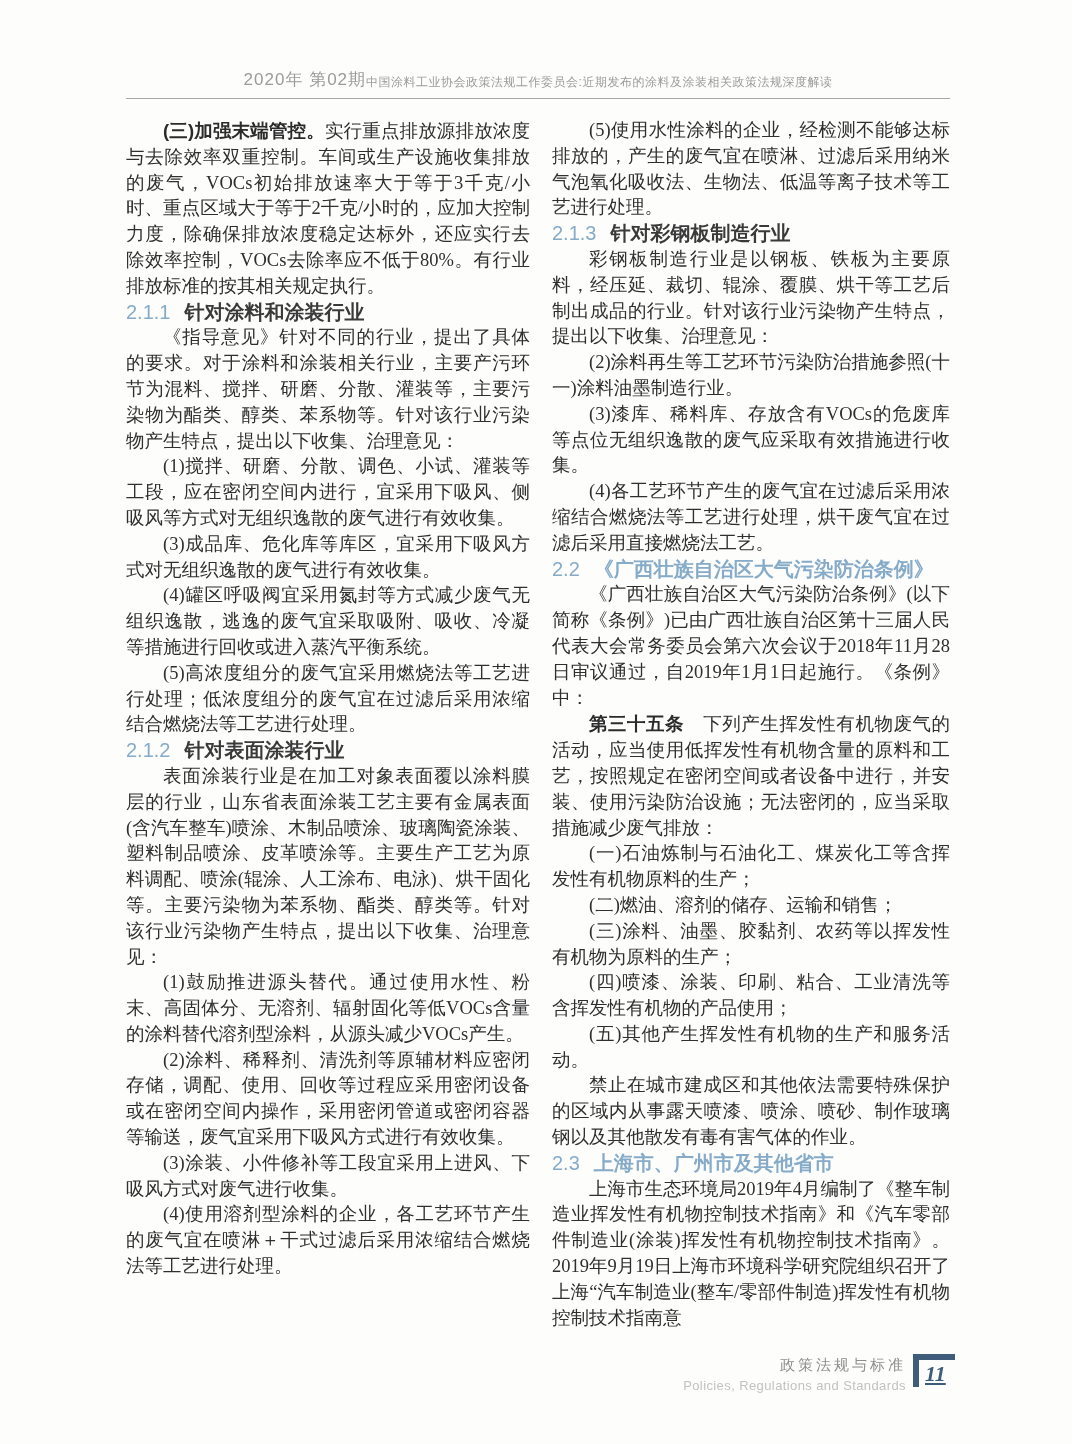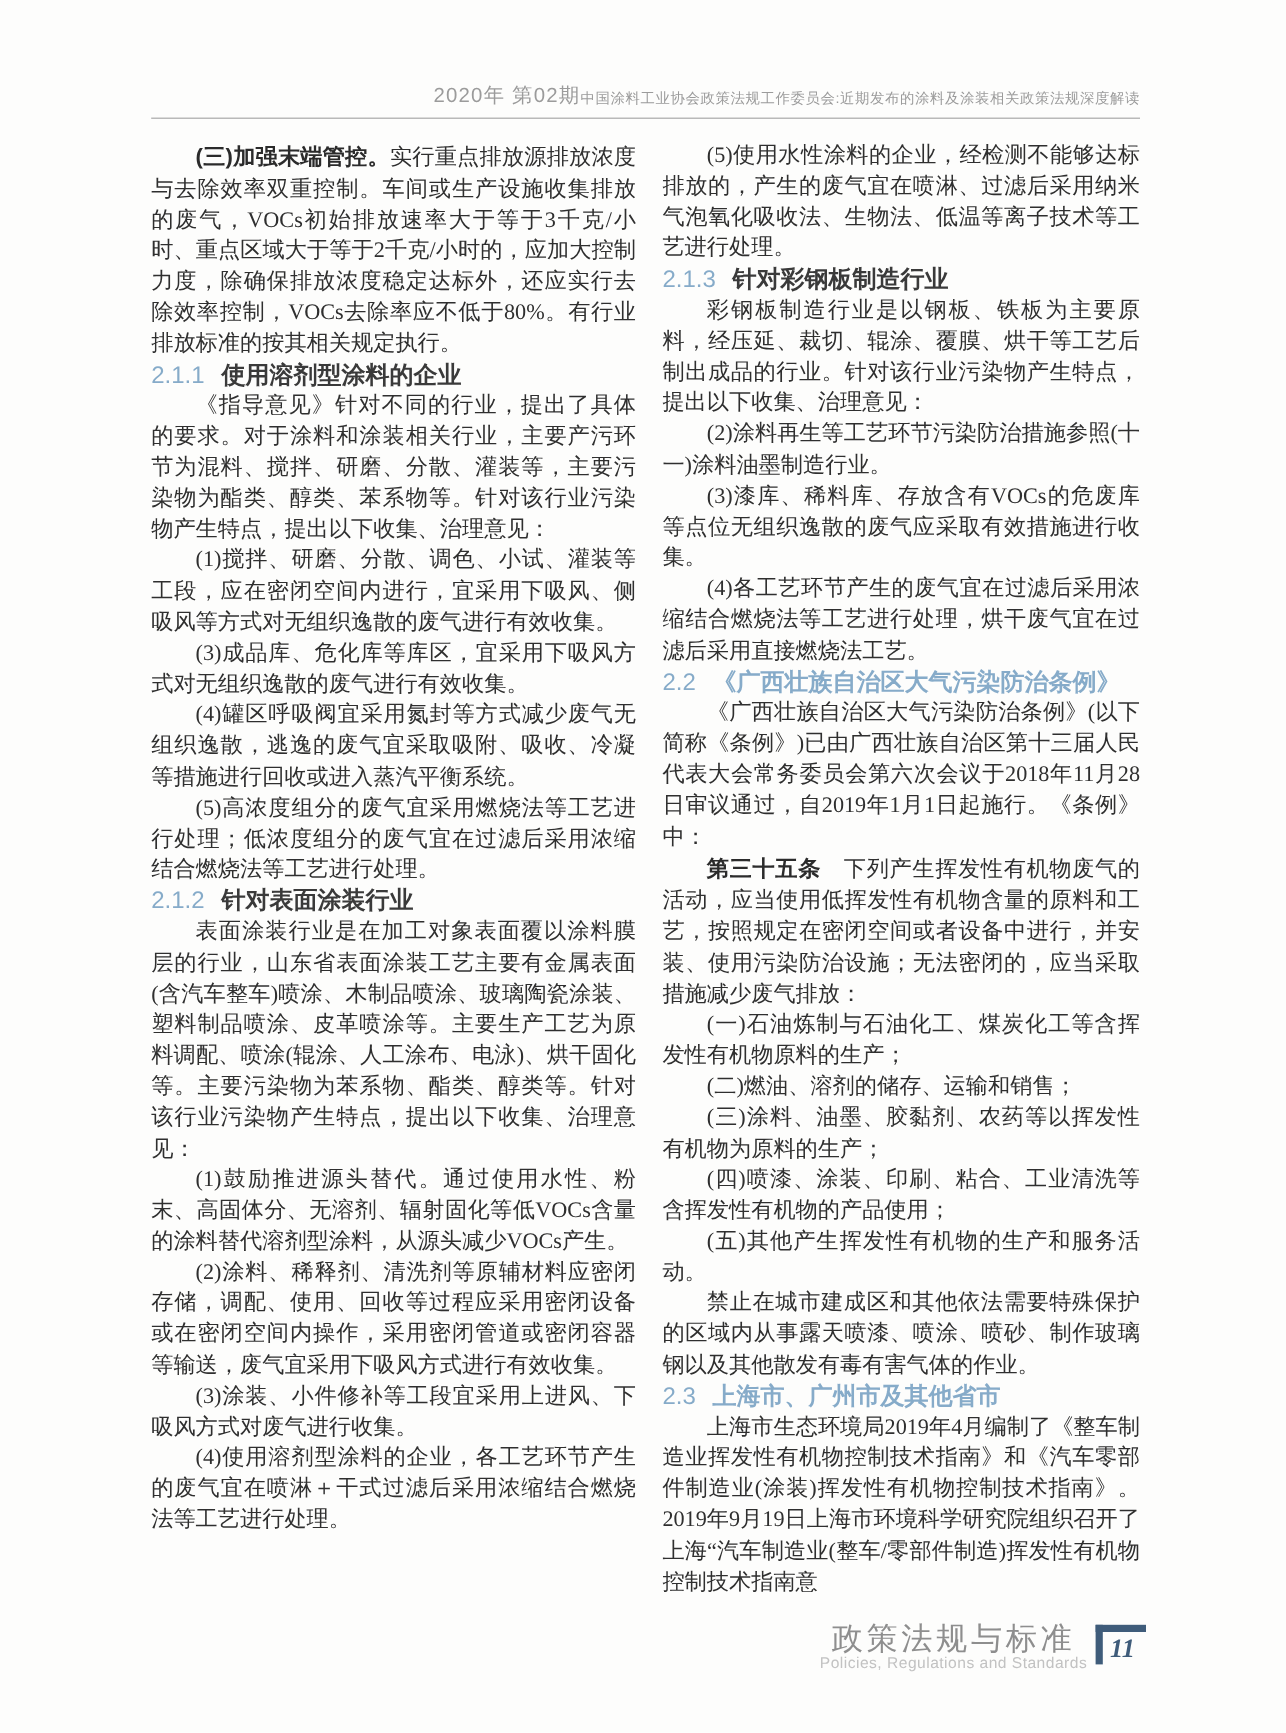--- a/index.html
+++ b/index.html
@@ -13,21 +13,21 @@
     color: #2f2f2f;
   }
 
   
   .header {
     position: absolute;
     left: 126px;
     top: 68px;
     width: 824px;
     display: flex;
-    justify-content: flex-end;
+    justify-content: center;
     align-items: flex-end;
     border-bottom: 1px solid #a8a8a8;
     padding-bottom: 7px;
     font-family: "Liberation Sans", sans-serif;
     color: #9b9b9b;
   }
   .header-issue { font-size: 17px; letter-spacing: 1px; }
   .header-title { font-size: 12px; letter-spacing: 0.5px; }
 
   
@@ -70,26 +70,25 @@
   
   .footer {
     position: absolute;
     top: 1354px;
     right: 117px;
     display: flex;
     align-items: flex-start;
   }
   .footer-text { text-align: right; margin-right: 7px; }
   .footer-cn {
-    font-family: Liberation Sans, sans-serif;
-    font-size: 26px;
+    font-family: Liberation Serif, serif;
+    font-size: 15px;
     color: #8e8e8e;
     letter-spacing: 3px;
     line-height: 22px;
-    text-align: center;
   }
   .footer-en {
     font-family: "Liberation Sans", sans-serif;
     font-size: 13px;
     color: #c2c2c2;
     letter-spacing: 0.4px;
     margin-top: 2px;
   }
   .page-marker {
     border-top: 6px solid #3f5c7a;
@@ -97,36 +96,37 @@
     width: 30px;
     height: 26px;
     padding: 1px 0 0 6px;
   }
   .page-num {
     font-family: "Liberation Serif", serif;
     font-style: italic;
     font-weight: bold;
     font-size: 22px;
     color: #3f5c7a;
+    text-decoration: underline;
   }
 </style>
 </head>
 <body>
 
 <div class="page">
 
   <div class="header">
     <span class="header-issue">2020年 第02期</span>
     <span class="header-title">中国涂料工业协会政策法规工作委员会:近期发布的涂料及涂装相关政策法规深度解读</span>
   </div>
 
   <div class="content">
     <div class="col left">
         <p class="para"><span class="lead">(三)加强末端管控。</span>实行重点排放源排放浓度与去除效率双重控制。车间或生产设施收集排放的废气，VOCs初始排放速率大于等于3千克/小时、重点区域大于等于2千克/小时的，应加大控制力度，除确保排放浓度稳定达标外，还应实行去除效率控制，VOCs去除率应不低于80%。有行业排放标准的按其相关规定执行。</p>
-        <div class="heading sub"><span class="h-num">2.1.1</span><span class="h-title">使用溶剂型涂料的企业</span></div>
+        <div class="heading sub"><span class="h-num">2.1.1</span><span class="h-title">针对涂料和涂装行业</span></div>
         <p class="para">《指导意见》针对不同的行业，提出了具体的要求。对于涂料和涂装相关行业，主要产污环节为混料、搅拌、研磨、分散、灌装等，主要污染物为酯类、醇类、苯系物等。针对该行业污染物产生特点，提出以下收集、治理意见：</p>
         <p class="para">(1)搅拌、研磨、分散、调色、小试、灌装等工段，应在密闭空间内进行，宜采用下吸风、侧吸风等方式对无组织逸散的废气进行有效收集。</p>
         <p class="para">(3)成品库、危化库等库区，宜采用下吸风方式对无组织逸散的废气进行有效收集。</p>
         <p class="para">(4)罐区呼吸阀宜采用氮封等方式减少废气无组织逸散，逃逸的废气宜采取吸附、吸收、冷凝等措施进行回收或进入蒸汽平衡系统。</p>
         <p class="para">(5)高浓度组分的废气宜采用燃烧法等工艺进行处理；低浓度组分的废气宜在过滤后采用浓缩结合燃烧法等工艺进行处理。</p>
         <div class="heading sub"><span class="h-num">2.1.2</span><span class="h-title">针对表面涂装行业</span></div>
         <p class="para">表面涂装行业是在加工对象表面覆以涂料膜层的行业，山东省表面涂装工艺主要有金属表面(含汽车整车)喷涂、木制品喷涂、玻璃陶瓷涂装、塑料制品喷涂、皮革喷涂等。主要生产工艺为原料调配、喷涂(辊涂、人工涂布、电泳)、烘干固化等。主要污染物为苯系物、酯类、醇类等。针对该行业污染物产生特点，提出以下收集、治理意见：</p>
         <p class="para">(1)鼓励推进源头替代。通过使用水性、粉末、高固体分、无溶剂、辐射固化等低VOCs含量的涂料替代溶剂型涂料，从源头减少VOCs产生。</p>
         <p class="para">(2)涂料、稀释剂、清洗剂等原辅材料应密闭存储，调配、使用、回收等过程应采用密闭设备或在密闭空间内操作，采用密闭管道或密闭容器等输送，废气宜采用下吸风方式进行有效收集。</p>
         <p class="para">(3)涂装、小件修补等工段宜采用上进风、下吸风方式对废气进行收集。</p>

